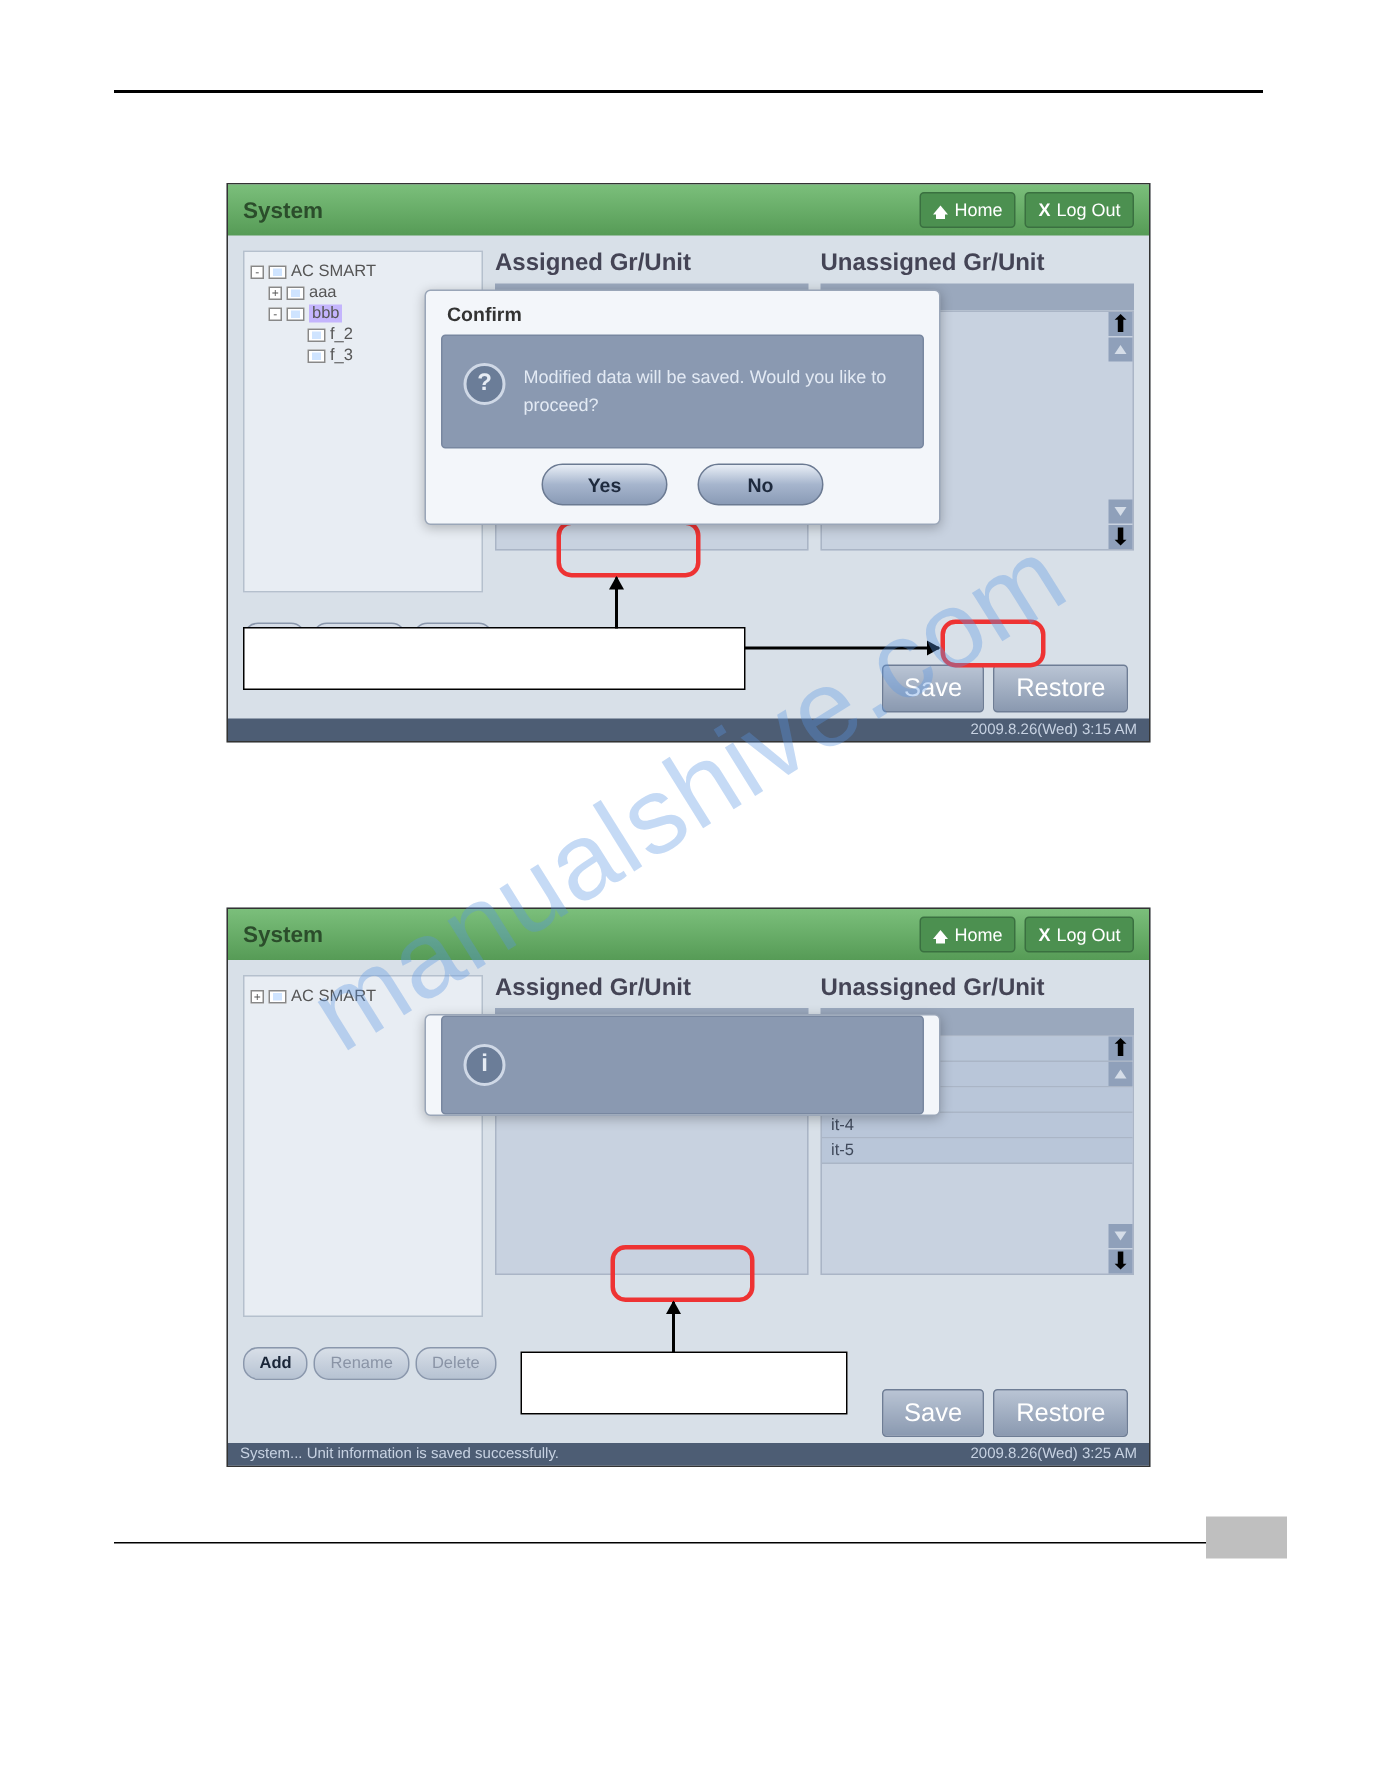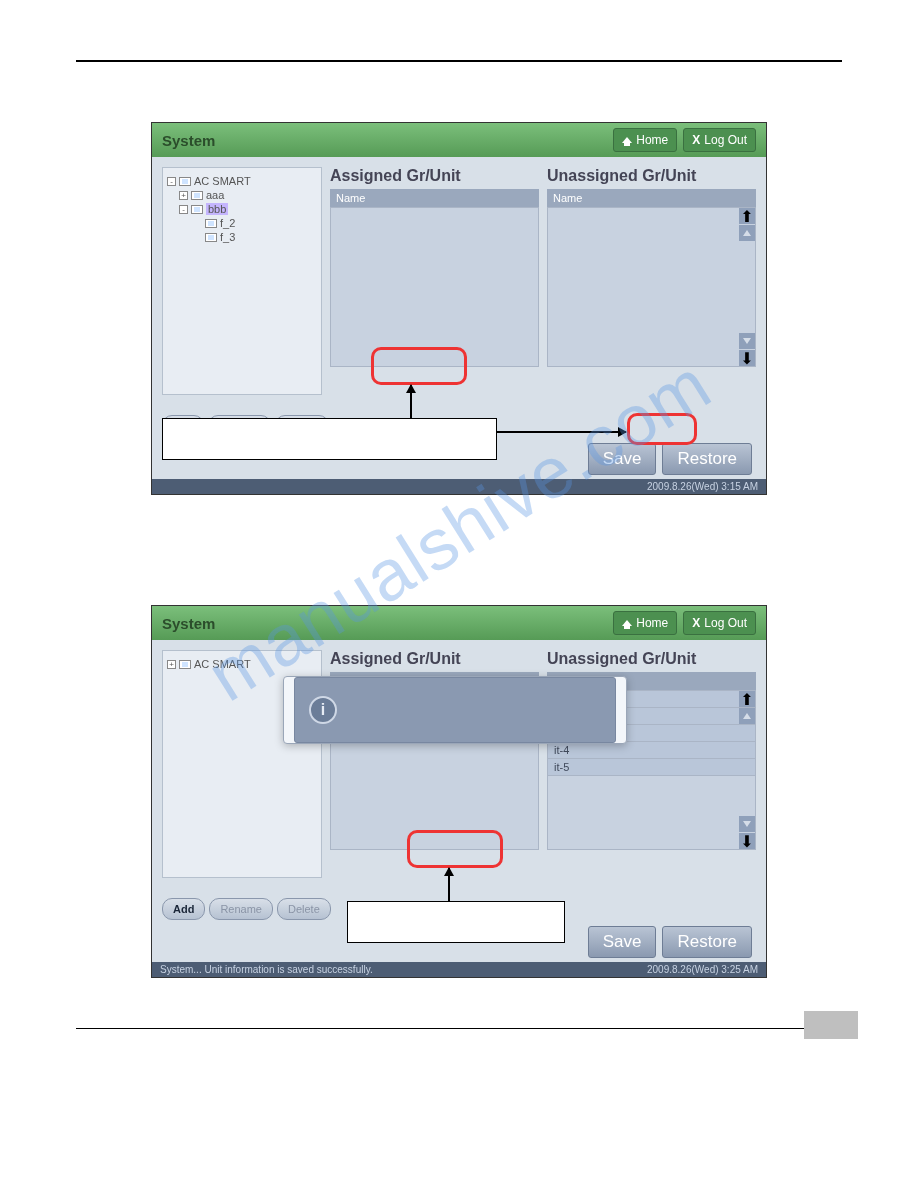--- a/index.html
+++ b/index.html
@@ -137,20 +137,31 @@
       </div>
       <div class="save-row">
         <span class="big-btn">Save</span>
         <span class="big-btn">Restore</span>
       </div>
       <div class="status">
           <span></span>
           <span class="r">2009.8.26(Wed)  3:15 AM</span>
         </div>
 
+      <div class="dialog">
+        <div class="dlg-t">Confirm</div>
+        <div class="dlg-body">
+          <div class="dlg-ic">?</div>
+          <div class="dlg-msg">Modified data will be saved.  Would you like to proceed?</div>
+        </div>
+        <div class="dlg-btns">
+          <span class="pill">Yes</span>
+          <span class="pill">No</span>
+        </div>
+      </div>
 
       <div class="red-ring" style="left:219px; top:224px; width:96px; height:38px;"></div>
       <div class="red-ring" style="left:475px; top:290px; width:70px; height:32px;"></div>
 
       <div class="white-box" style="left:10px; top:295px; width:335px; height:42px;"></div>
       <div class="arrow-vert" style="left:258px; top:262px; height:34px;"></div>
       <div class="arrow-horiz" style="left:344px; top:308px; width:130px;"></div>
     </div>
   </div>
 

